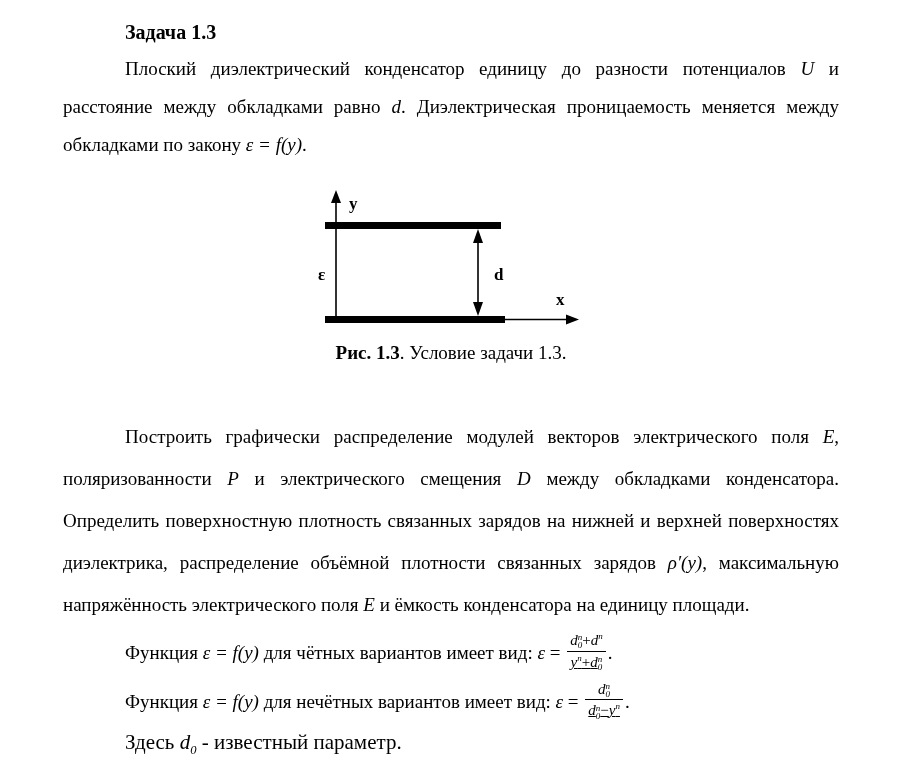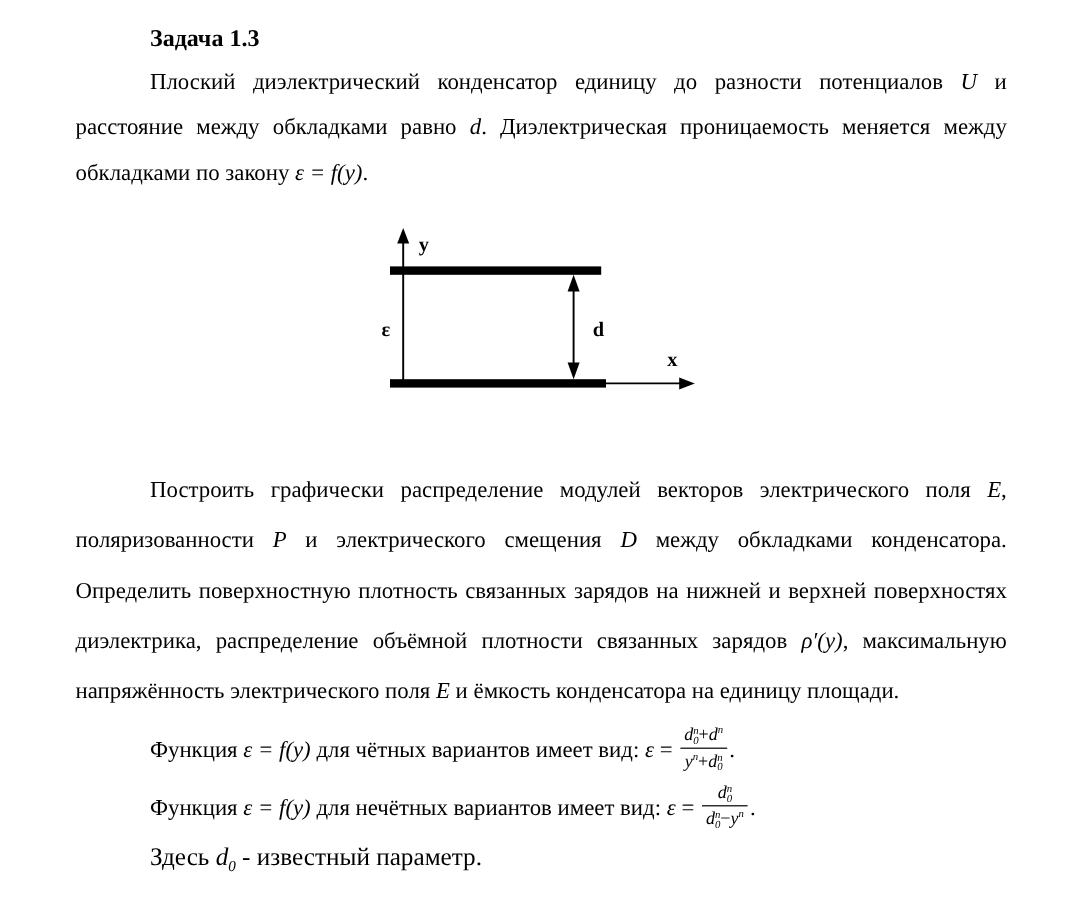--- a/index.html
+++ b/index.html
@@ -49,21 +49,21 @@
     display:inline-block;
     vertical-align:middle;
     text-align:center;
     font-size:15px;
     line-height:1.2;
     position:relative;
     top:-3px;
     margin:0 2px;
   }
   .frac .num { display:block; border-bottom:1.4px solid #000; padding:0 3px 1px; }
-  .frac .den { display:block; padding:1px 3px 0; }
+  .frac .den { display:block; padding:1px 3px 0;text-decoration:underline; }
   .stack {
     display:inline-block;
     vertical-align:-0.35em;
     font-size:0.6em;
     line-height:0.85em;
     text-align:left;
   }
   .stack span { display:block; }
   .closing { font-size:21px; line-height:26px; margin:6px 0 0 62px; }
 </style>
@@ -90,20 +90,21 @@
       <polygon points="268,131.5 255,126.5 255,136.5" fill="#000"></polygon>
       <text x="245" y="117">x</text>
 
       <text x="7" y="92">ε</text>
 
       <line x1="167" y1="46" x2="167" y2="124" stroke="#000" stroke-width="1.6"></line>
       <polygon points="167,41 162,55 172,55" fill="#000"></polygon>
       <polygon points="167,128 162,114 172,114" fill="#000"></polygon>
       <text x="183" y="92">d</text>
     </svg>
+    <figcaption class="caption"><span class="b">Рис. 1.3</span><span>. Условие задачи 1.3.</span></figcaption>
   </figure>
 
   <p class="para p2"><span>Построить графически распределение модулей векторов электрического поля </span><span class="var">E</span><span>, поляризованности </span><span class="var">P</span><span> и электрического смещения </span><span class="var">D</span><span> между обкладками конденсатора. Определить поверхностную плотность связанных зарядов на нижней и верхней поверхностях диэлектрика, распределение объёмной плотности связанных зарядов </span><span class="var">ρ′(y)</span><span>, максимальную напряжённость электрического поля </span><span class="var">E</span><span> и ёмкость конденсатора на единицу площади.</span></p>
 
   <p class="formula-line"><span>Функция </span><span class="var">ε = f(y)</span><span> для чётных вариантов имеет вид: </span><span class="var">ε</span><span> = </span><span class="frac"><span class="num"><span class="var">d<span class="stack"><span>n</span><span>0</span></span></span><span>+</span><span class="var">d<sup>n</sup></span></span><span class="den"><span class="var">y<sup>n</sup></span><span>+</span><span class="var">d<span class="stack"><span>n</span><span>0</span></span></span></span></span><span>.</span></p>
 
   <p class="formula-line"><span>Функция </span><span class="var">ε = f(y)</span><span> для нечётных вариантов имеет вид: </span><span class="var">ε</span><span> = </span><span class="frac"><span class="num"><span class="var">d<span class="stack"><span>n</span><span>0</span></span></span></span><span class="den"><span class="var">d<span class="stack"><span>n</span><span>0</span></span></span><span>−</span><span class="var">y<sup>n</sup></span></span></span><span>.</span></p>
 
   <p class="closing"><span>Здесь </span><span class="var">d<sub>0</sub></span><span> - известный параметр.</span></p>
 

